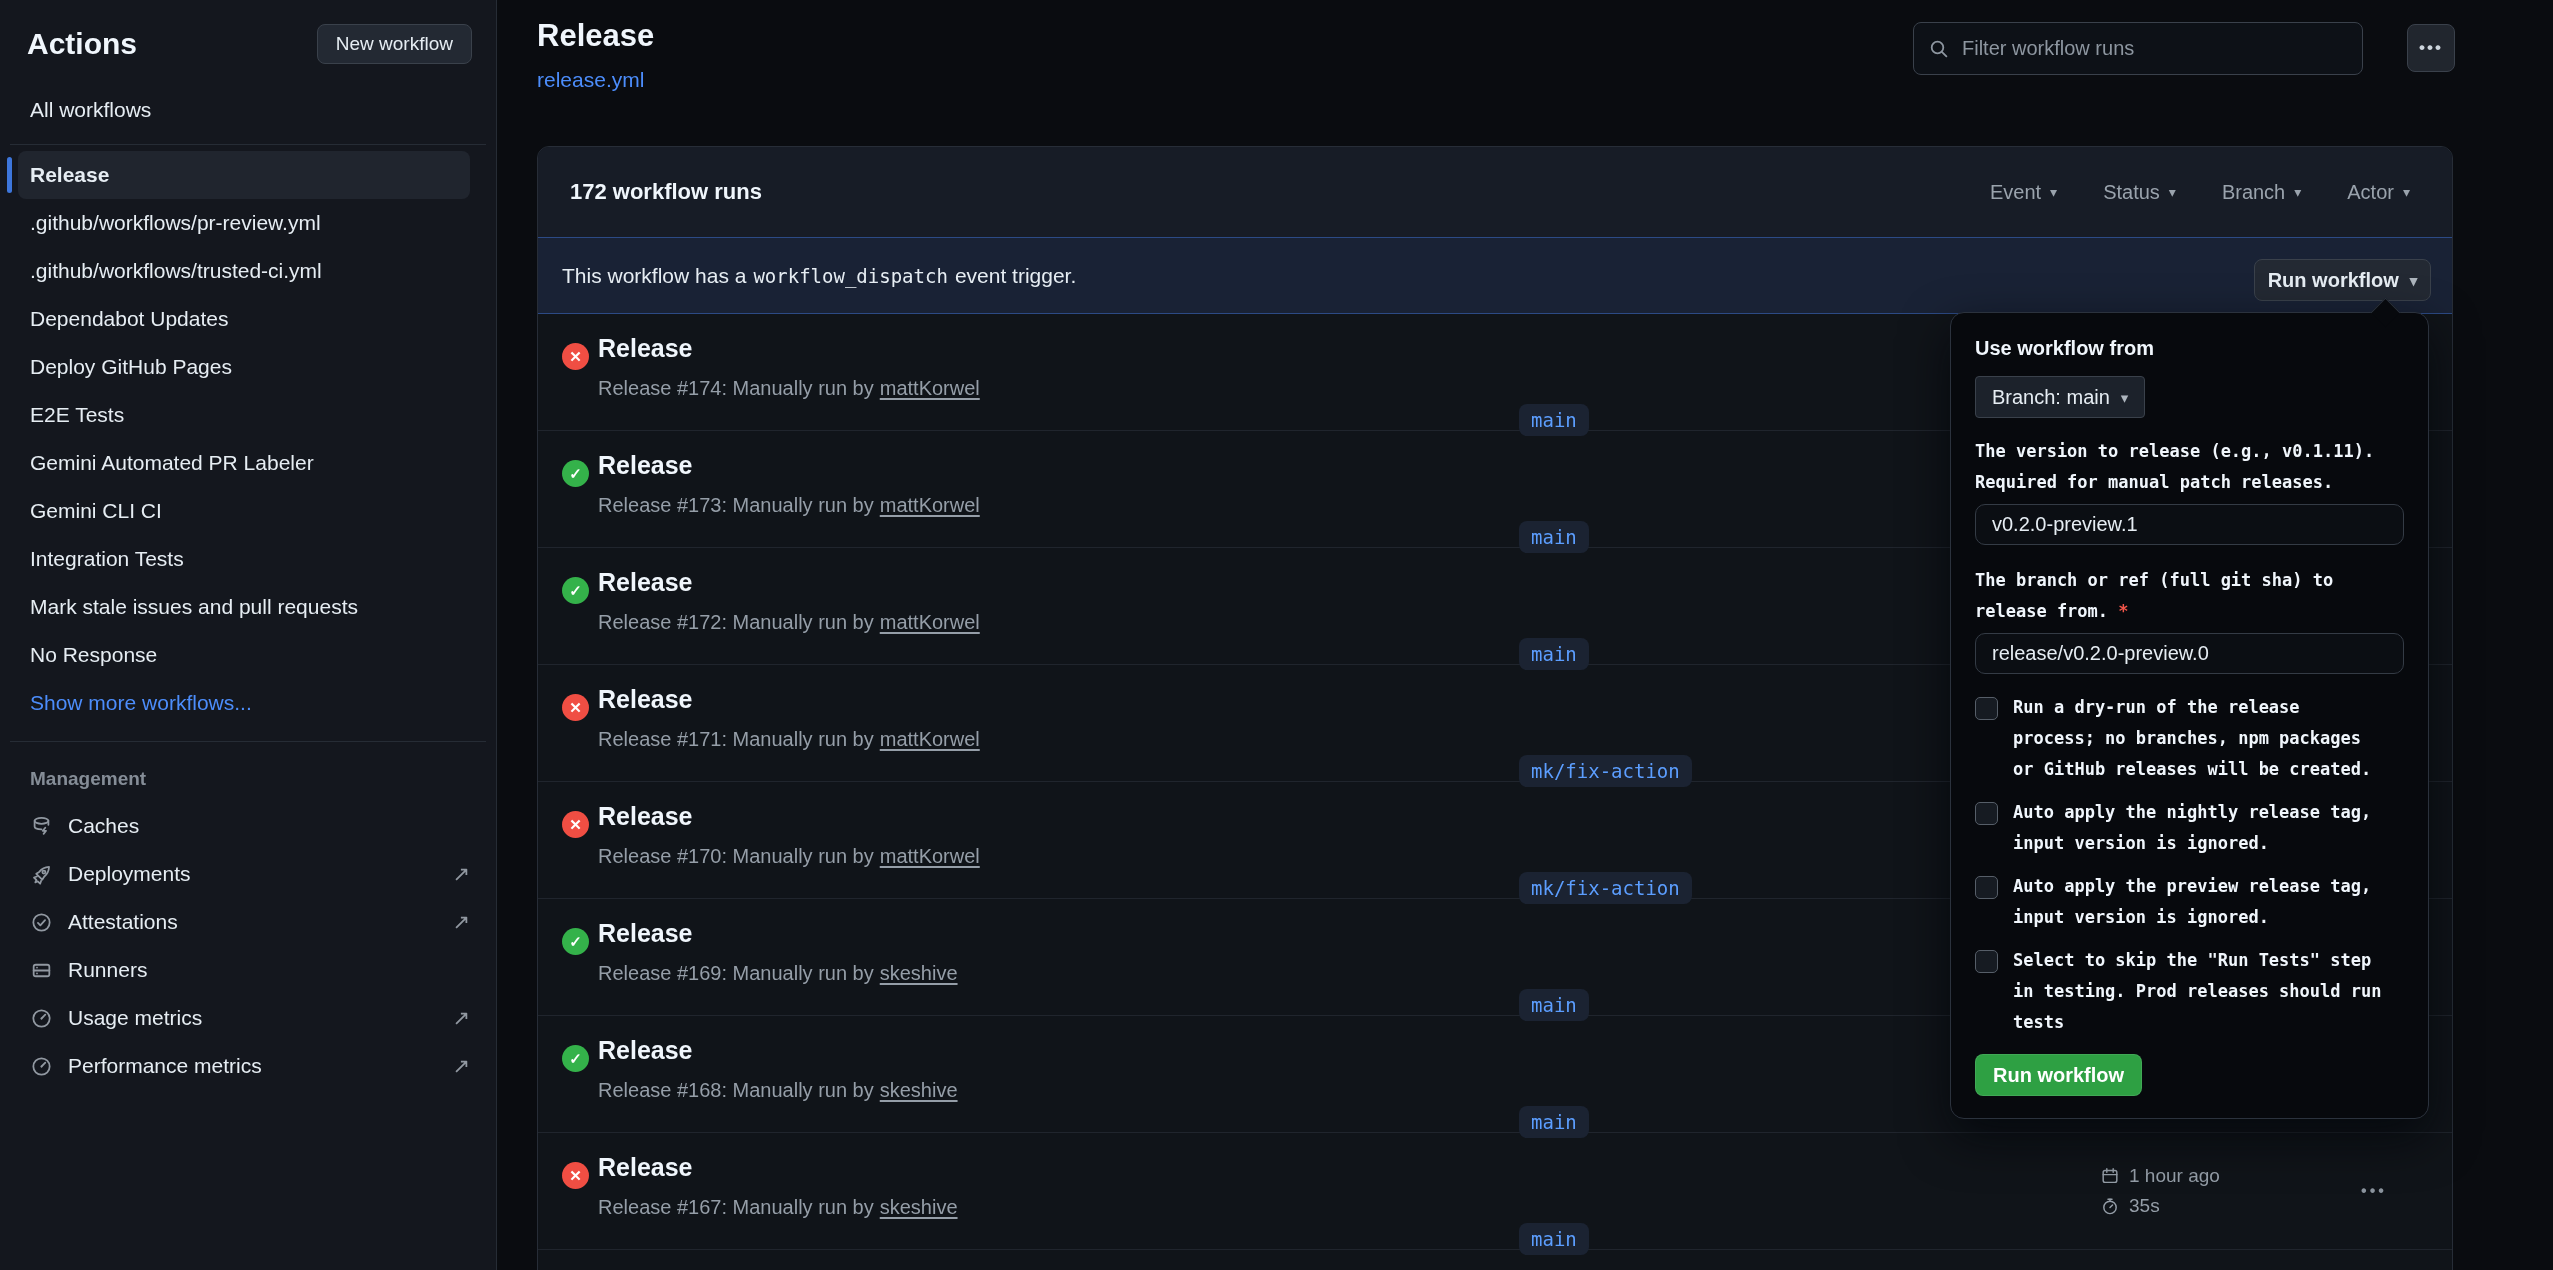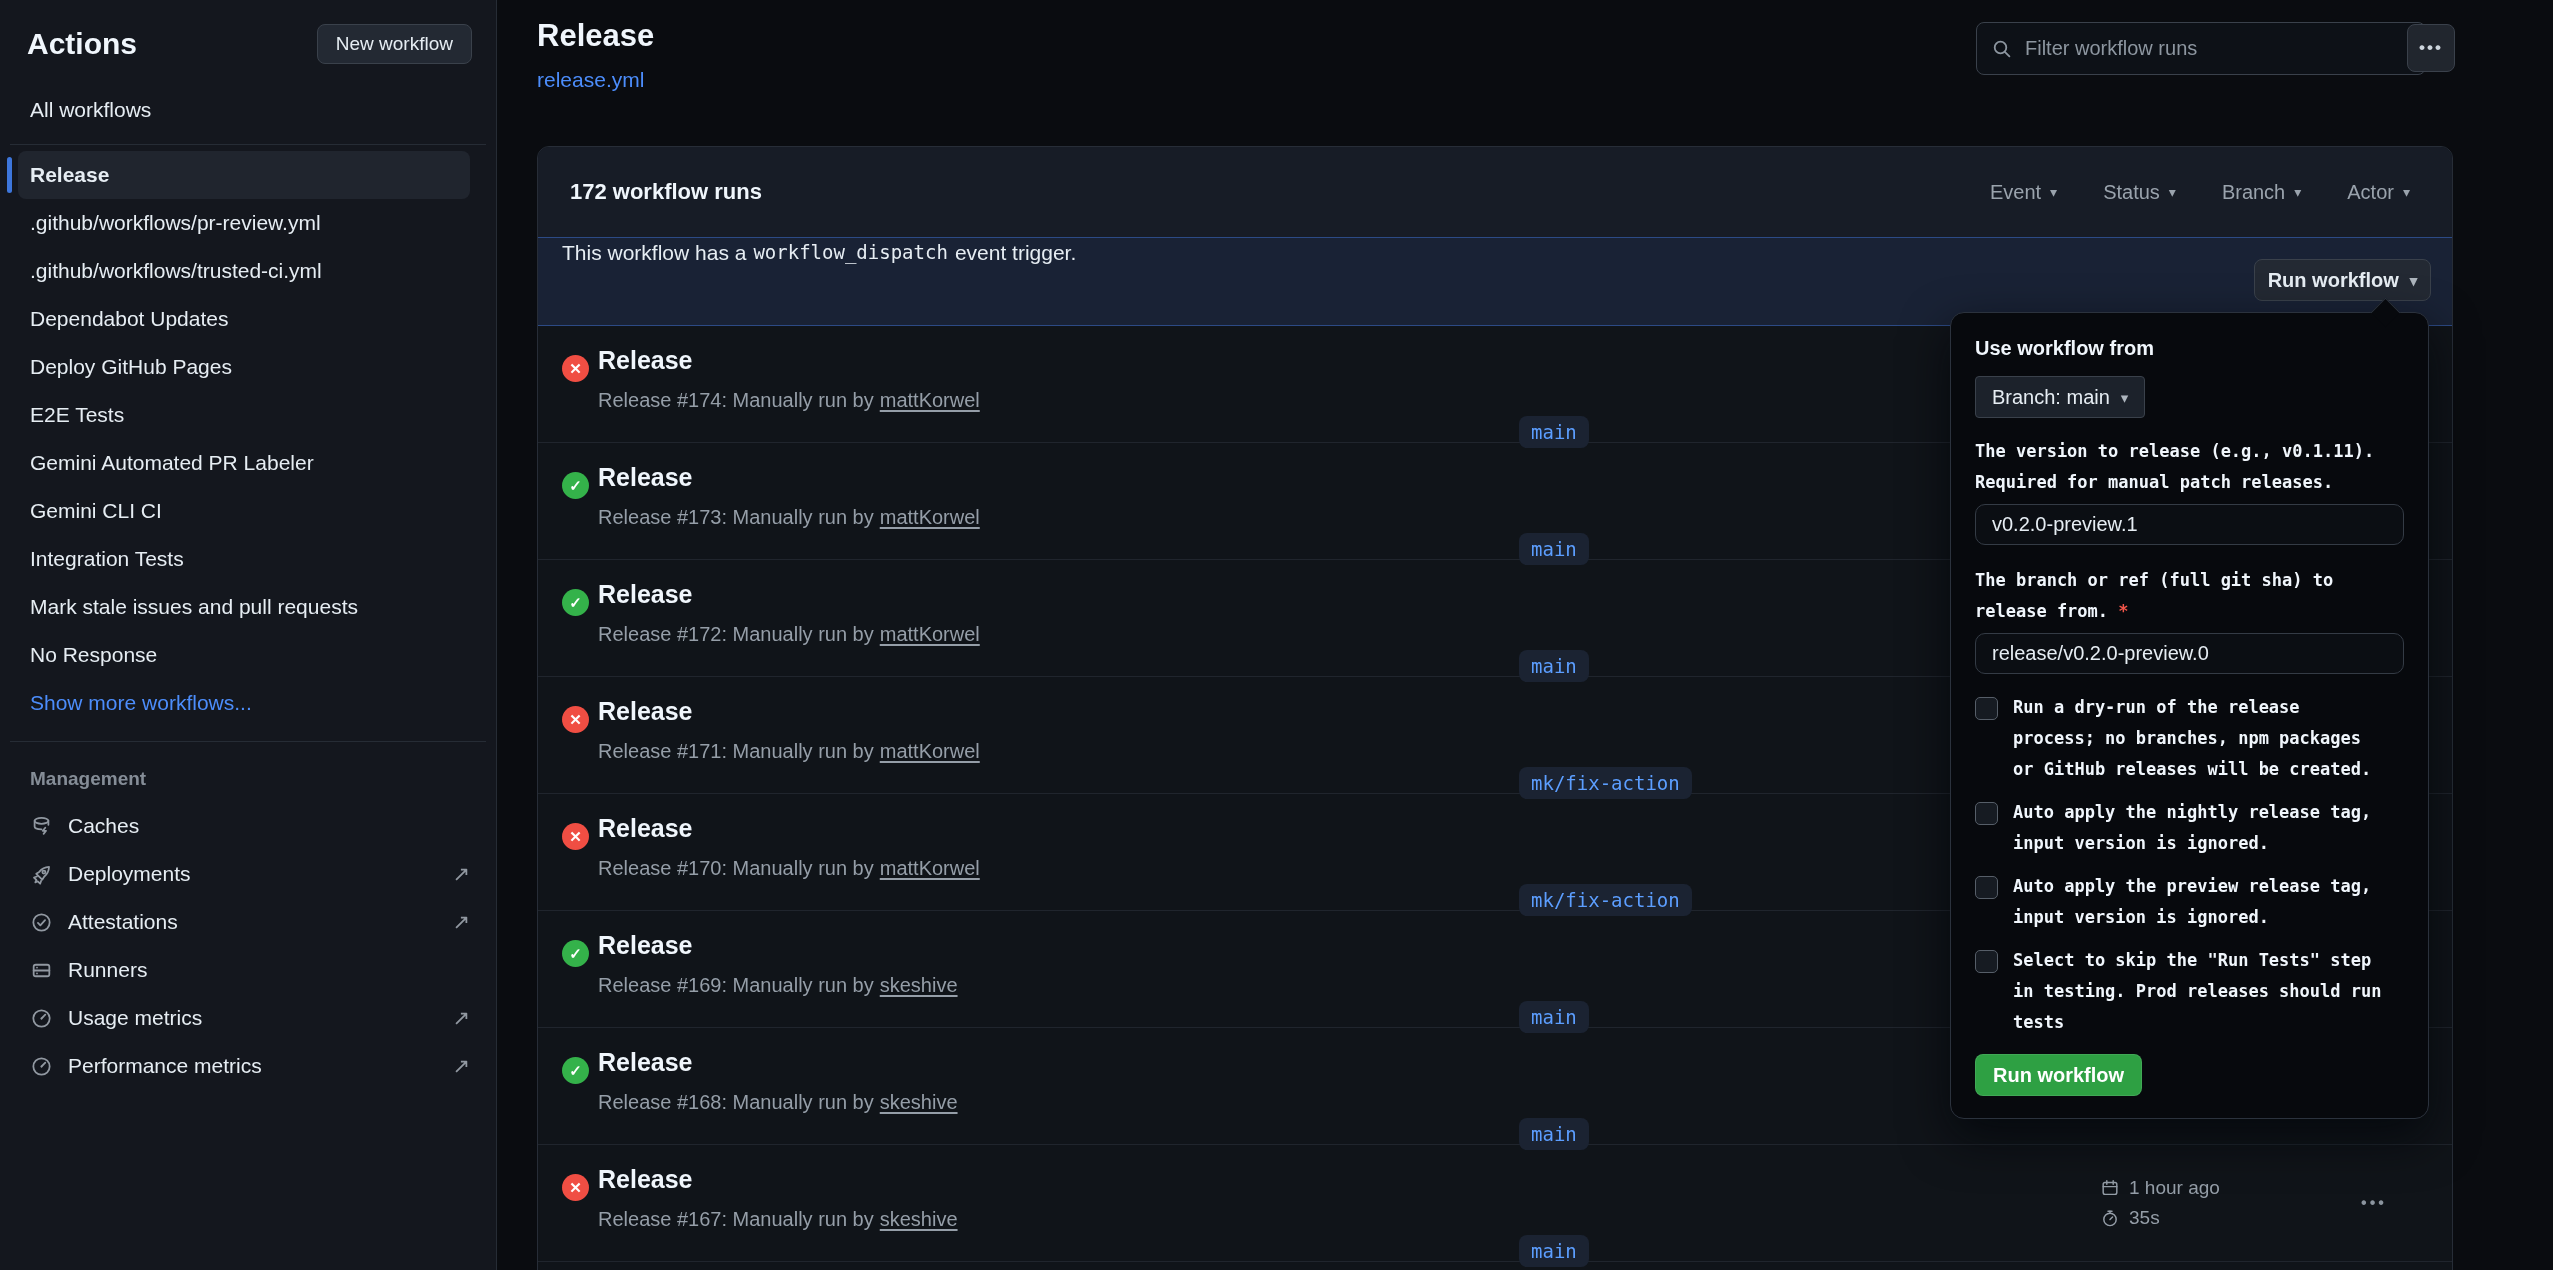--- a/index.html
+++ b/index.html
@@ -25,43 +25,43 @@
   .mgmt-list{margin-top:12px;padding:0 26px 0 18px;}
   .mgmt-item{height:48px;display:flex;align-items:center;padding-left:12px;border-radius:8px;font-size:21px;cursor:pointer;}
   .mgmt-item svg{width:23px;height:23px;margin-right:15px;flex:none;}
   .mgmt-icon{stroke:#9198a1;fill:none;stroke-width:1.7;stroke-linecap:round;stroke-linejoin:round;}
   .external-icon{margin-left:auto;color:#9198a1;font-size:21px;}
   .external-icon::after{content:"↗";}
 
   
   .page-title{position:absolute;left:537px;top:18px;font-size:31px;font-weight:700;color:#f0f6fc;}
   .workflow-file{position:absolute;left:537px;top:68px;font-size:21px;color:#4c8dfb;cursor:pointer;}
-  .search{position:absolute;left:1976px;top:22px;width:450px;height:53px;box-sizing:border-box;background:#0d1117;
+  .search{position:absolute;left:1913px;top:22px;width:450px;height:53px;box-sizing:border-box;background:#0d1117;
           border:1px solid #3a414b;border-radius:8px;display:flex;align-items:center;padding:0 14px;gap:10px;}
   .search svg{flex:none;stroke:#8d96a0;fill:none;stroke-width:1.8;stroke-linecap:round;}
   .search input{flex:1;background:transparent;border:none;outline:none;color:#e6edf3;font-size:20px;font-family:inherit;}
   .search input::placeholder{color:#8d96a0;}
   .top-kebab{position:absolute;left:2407px;top:24px;width:48px;height:48px;background:#21262e;border:1px solid #3a414b;
              border-radius:8px;color:#cdd5dd;}
   .top-kebab::after{content:"•••";font-size:17px;letter-spacing:2px;font-weight:700;}
 
   
   .runs-panel{position:absolute;left:537px;top:146px;width:1916px;height:1200px;box-sizing:border-box;background:#101419;
               border:1px solid #272d37;border-radius:12px 12px 0 0;overflow:hidden;}
   .runs-header{height:90px;background:#171c26;display:flex;align-items:center;padding:0 42px 0 32px;box-sizing:border-box;}
   .runs-count{font-size:22px;font-weight:700;color:#f0f6fc;}
   .runs-filters{margin-left:auto;display:flex;gap:46px;}
   .filter{font-size:20px;color:#9aa3ad;display:flex;align-items:center;gap:9px;background:none;border:none;padding:0;}
   .chevron-down-icon{color:#9aa3ad;font-size:14px;line-height:1;}
   .chevron-down-icon::after{content:"▾";}
   .btn-chevron{color:#adb5bd;font-size:15px;line-height:1;}
   .btn-chevron::after{content:"▾";}
 
-  .dispatch-banner{height:89px;box-sizing:border-box;background:#192235;border-top:1px solid #2c4a85;border-bottom:1px solid #2c4a85;
-                   display:flex;padding:3px 24px;position:relative;}
+  .dispatch-banner{height:77px;box-sizing:border-box;background:#192235;border-top:1px solid #2c4a85;border-bottom:1px solid #2c4a85;
+                   display:flex;align-items:center;padding:3px 24px;position:relative;}
   .banner-text{font-size:21px;color:#e6edf3;}
   .banner-code{font-family:"DejaVu Sans Mono",monospace;font-size:19px;padding:0 7px;}
   .banner-run-btn{position:absolute;left:1716px;top:21px;width:177px;height:42px;background:#232933;border:1px solid #3a414b;
                   border-radius:8px;color:#e6edf3;font-size:20px;font-weight:700;display:flex;align-items:center;justify-content:center;gap:11px;}
 
   .run-row{height:117px;box-sizing:border-box;border-bottom:1px solid #20252d;position:relative;}
   .run-status{position:absolute;left:24px;top:29px;width:27px;height:27px;border-radius:50%;color:#fff;
               display:flex;align-items:center;justify-content:center;font-size:15px;font-weight:700;}
   .run-status[data-status="failure"]{background:#f04e43;}
   .run-status[data-status="success"]{background:#34b24a;}

